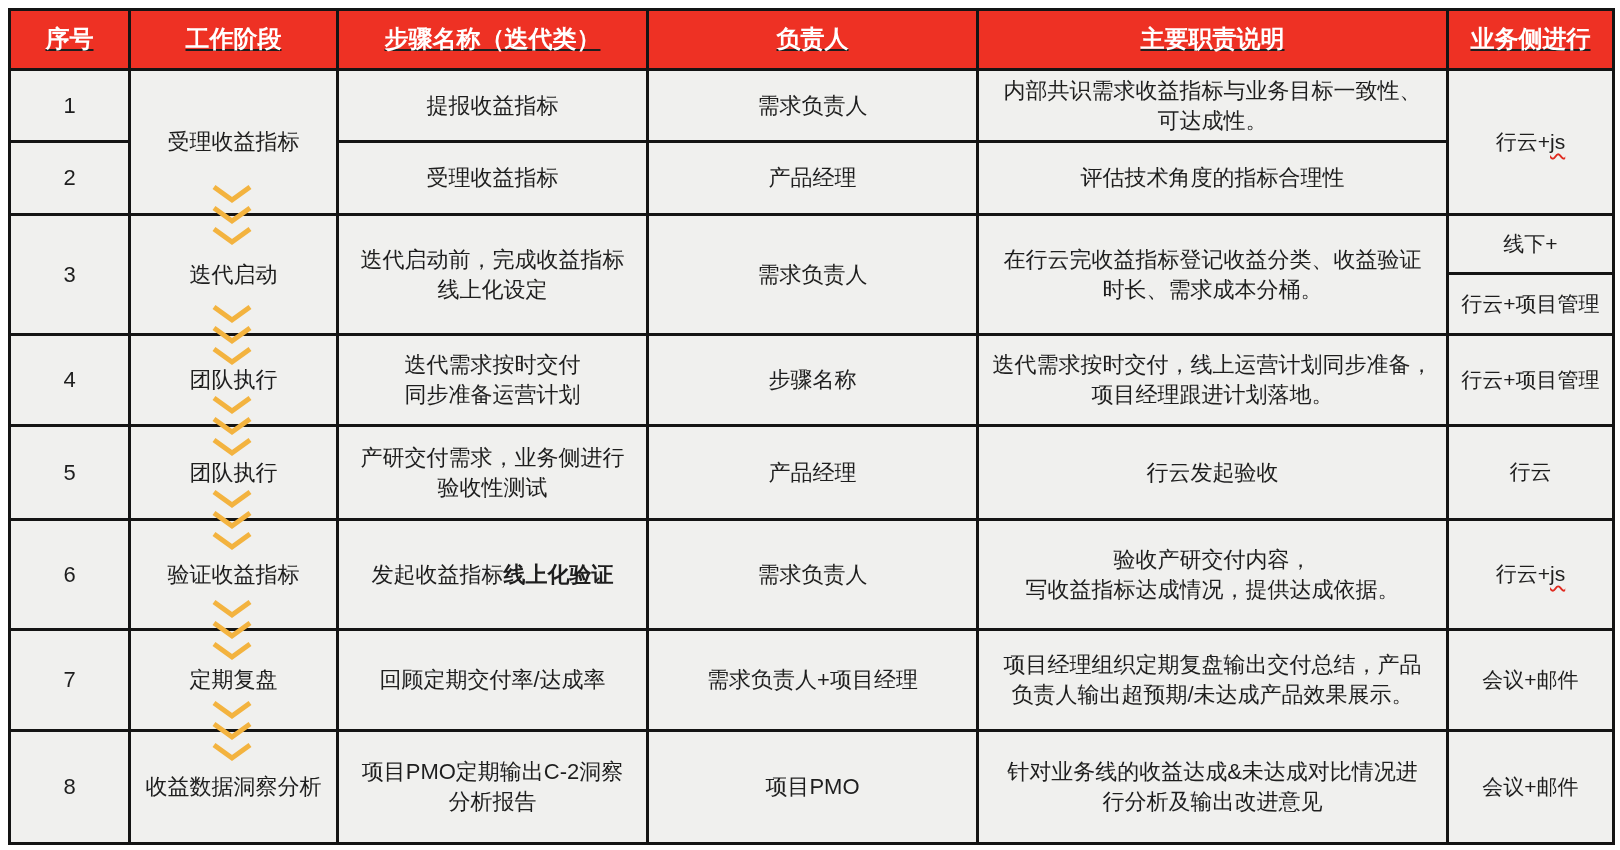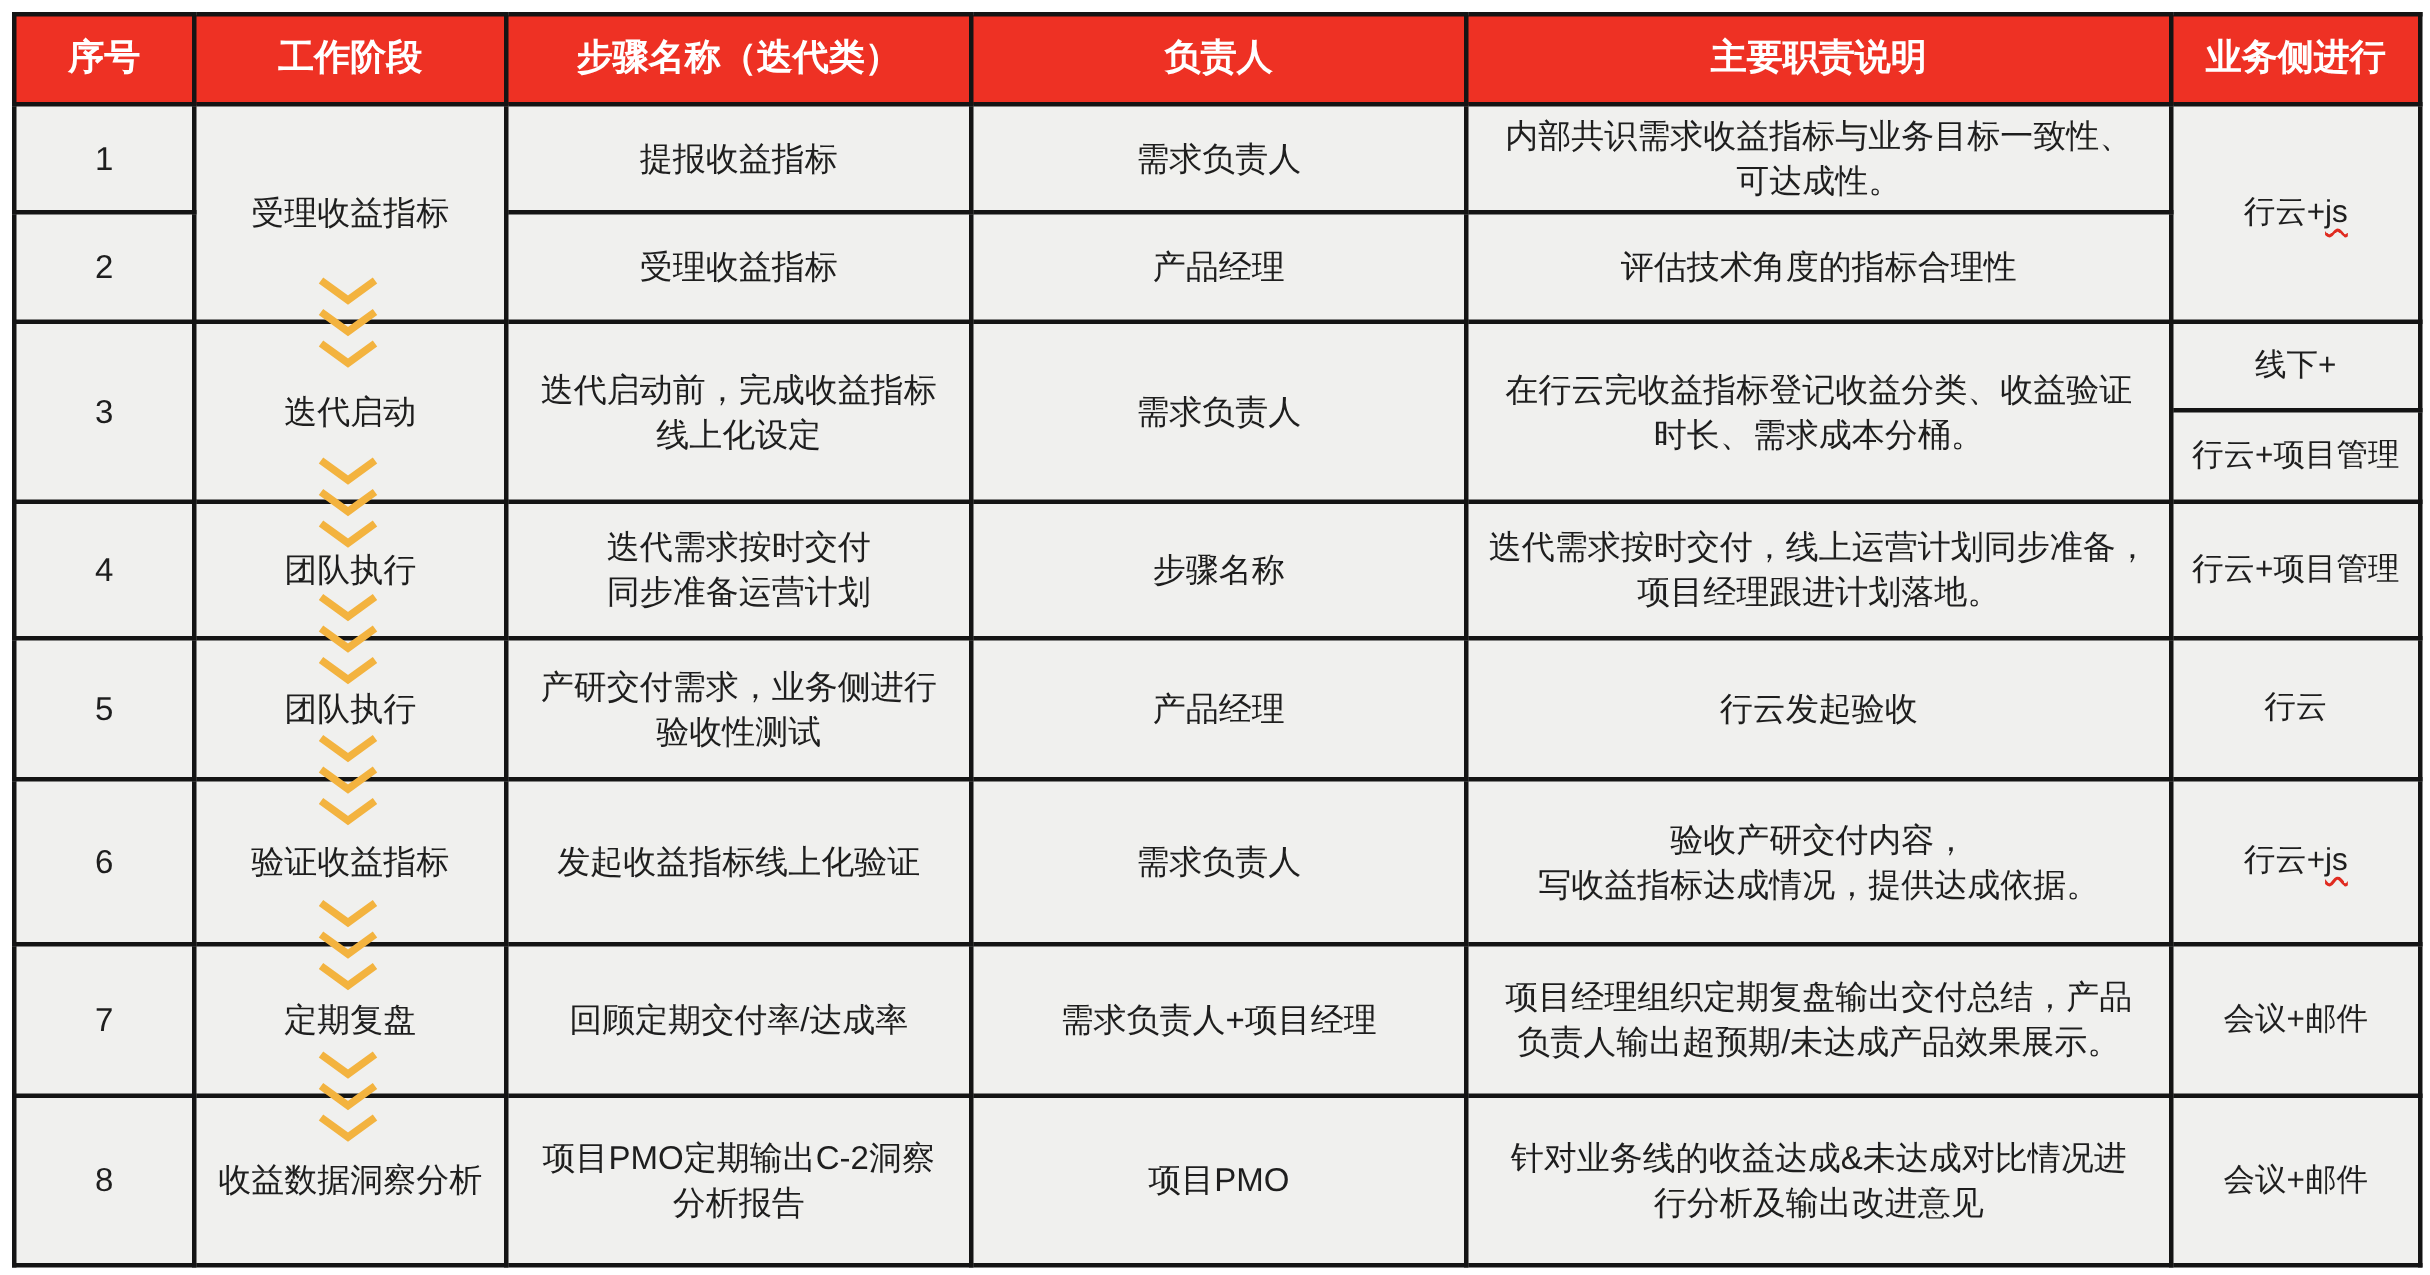--- a/index.html
+++ b/index.html
@@ -13,32 +13,32 @@
     --page-bg:#FFFFFF;
   }
   *{box-sizing:border-box;margin:0;padding:0;}
   html,body{width:1620px;height:850px;overflow:hidden;background:var(--page-bg);
     font-family:"Liberation Sans","DejaVu Sans",sans-serif;color:var(--text);}
   .stage{position:absolute;left:0;top:0;width:1620px;height:850px;}
   table{position:absolute;left:8px;top:8px;width:1604px;border-collapse:collapse;table-layout:fixed;}
   td,th{border:3px solid var(--border);background:var(--cell-bg);text-align:center;vertical-align:middle;
     font-size:22px;line-height:1.35;padding:2px 6px;white-space:pre-line;}
   th{background:var(--header-bg);color:var(--header-fg);font-size:24px;font-weight:700;white-space:normal;}
-  tr.rh{height:60px;}
+  tr.rh{height:60px;text-decoration:underline;}
   tr.r1{height:72px;}
   tr.r2{height:73px;}
   tr.r3a{height:59px;}
   tr.r3b{height:61px;}
   tr.r4{height:91px;}
   tr.r5{height:94px;}
   tr.r6{height:110px;}
   tr.r7{height:101px;}
   tr.r8{height:113px;}
   td.tool{font-size:21px;padding:2px 2px;}
-  .bold{font-weight:400;text-align:center;}
+  .bold{font-weight:700;text-align:center;}
   .sq{text-decoration:underline wavy var(--squiggle);text-decoration-skip-ink:none;text-underline-offset:4px;text-decoration-thickness:2px;}
   .chev{position:absolute;left:212px;width:40px;height:62px;z-index:5;pointer-events:none;}
   .chev svg{display:block;}
   .chev.j1{top:184px;}
   .chev.j2{top:304px;}
   .chev.j3{top:395px;}
   .chev.j4{top:489px;}
   .chev.j5{top:599px;}
   .chev.j6{top:700px;}
 </style>

